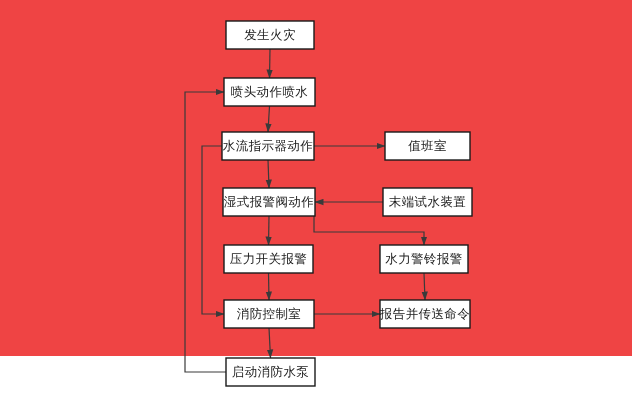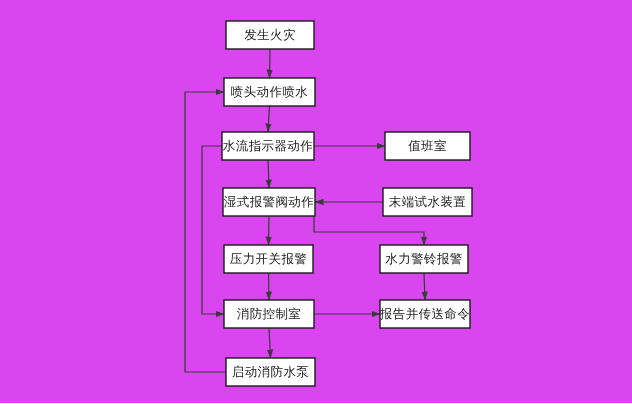--- a/index.html
+++ b/index.html
@@ -9,22 +9,22 @@
   }
   body {
     width: 632px;
     height: 404px;
     overflow: hidden;
     font-family: "DejaVu Sans", "Liberation Sans", sans-serif;
   }
   #flowchart-root {
     position: relative;
     width: 632px;
-    height: 403px;
-    background: #d946ef;
+    height: 356px;
+    background: #ef4444;
   }
   svg#flow-svg {
     display: block;
     width: 632px;
     height: 404px;
   }
   .node-box {
     fill: #ffffff;
     stroke: #1a1a1a;
     stroke-width: 1.4;

